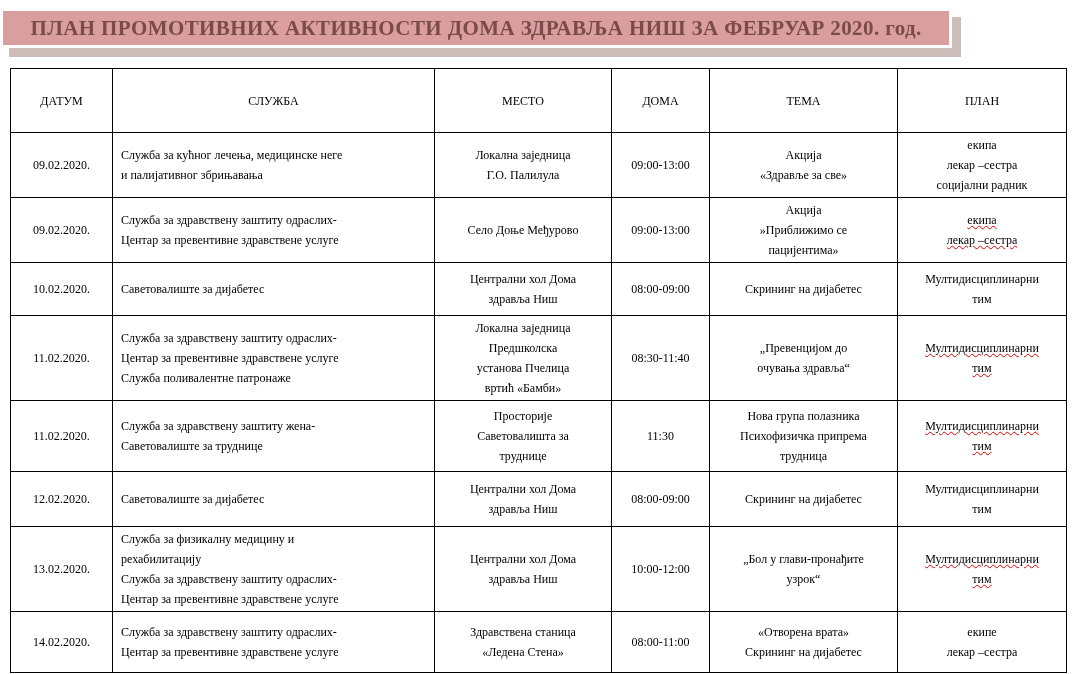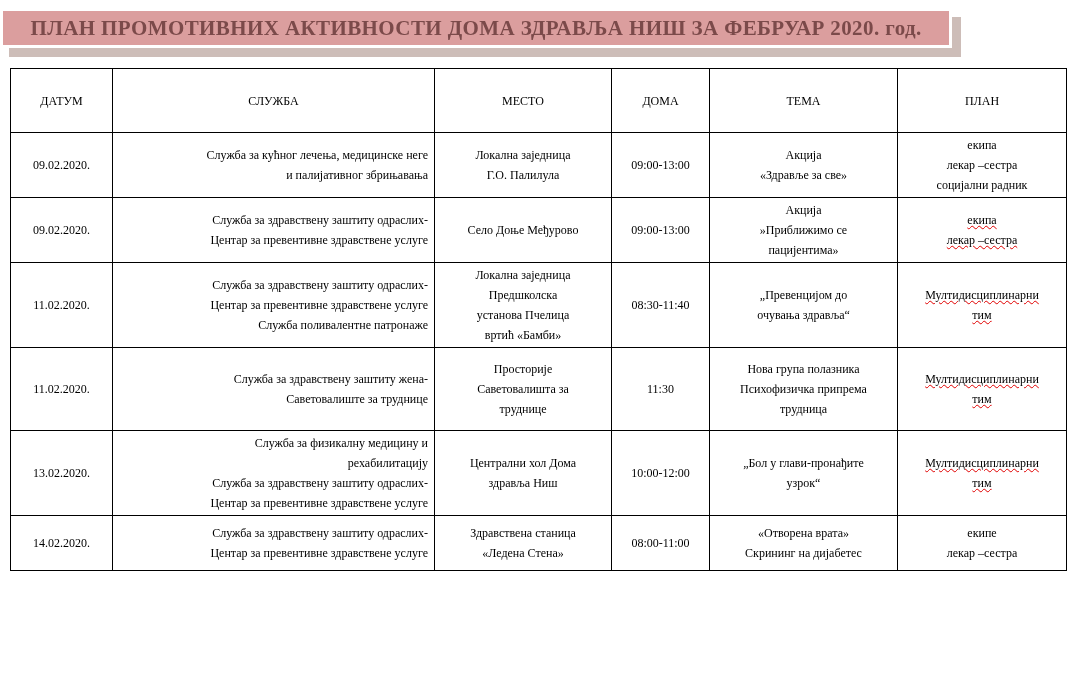--- a/index.html
+++ b/index.html
@@ -50,21 +50,21 @@
   }
   table.plan td,table.plan th{
     border:1px solid var(--table-border);
     padding:2px 6px;
     vertical-align:middle;
     text-align:center;
     white-space:pre-line;
     font-weight:normal;
     overflow:hidden;
   }
-  table.plan td.sluzba{text-align:right;padding-left:8px;}
+  table.plan td.sluzba{text-align:left;padding-left:8px;}
   thead tr{height:64px;}
   tbody tr:nth-child(1){height:63px;}
   tbody tr:nth-child(2){height:64px;}
   tbody tr:nth-child(3){height:53px;}
   tbody tr:nth-child(4){height:83px;}
   tbody tr:nth-child(5){height:71px;}
   tbody tr:nth-child(6){height:55px;}
   tbody tr:nth-child(7){height:85px;}
   tbody tr:nth-child(8){height:61px;}
   .misspelled{
@@ -122,20 +122,30 @@
 Центар за превентивне здравствене услуге</td>
       <td>Село Доње Међурово</td>
       <td>09:00-13:00</td>
       <td>Акција
 »Приближимо се
 пацијентима»</td>
       <td class="misspelled">екипа
 лекар –сестра</td>
     </tr>
     <tr>
+      <td>10.02.2020.</td>
+      <td class="sluzba">Саветовалиште за дијабетес</td>
+      <td>Централни хол Дома
+здравља Ниш</td>
+      <td>08:00-09:00</td>
+      <td>Скрининг на дијабетес</td>
+      <td>Мултидисциплинарни
+тим</td>
+    </tr>
+    <tr>
       <td>11.02.2020.</td>
       <td class="sluzba">Служба за здравствену заштиту одраслих-
 Центар за превентивне здравствене услуге
 Служба поливалентне патронаже</td>
       <td>Локална заједница
 Предшколска
 установа Пчелица
 вртић «Бамби»</td>
       <td>08:30-11:40</td>
       <td>„Превенцијом до
@@ -151,20 +161,30 @@
 Саветовалишта за
 труднице</td>
       <td>11:30</td>
       <td>Нова група полазника
 Психофизичка припрема
 трудница</td>
       <td class="misspelled">Мултидисциплинарни
 тим</td>
     </tr>
     <tr>
+      <td>12.02.2020.</td>
+      <td class="sluzba">Саветовалиште за дијабетес</td>
+      <td>Централни хол Дома
+здравља Ниш</td>
+      <td>08:00-09:00</td>
+      <td>Скрининг на дијабетес</td>
+      <td>Мултидисциплинарни
+тим</td>
+    </tr>
+    <tr>
       <td>13.02.2020.</td>
       <td class="sluzba">Служба за физикалну медицину и
 рехабилитацију
 Служба за здравствену заштиту одраслих-
 Центар за превентивне здравствене услуге</td>
       <td>Централни хол Дома
 здравља Ниш</td>
       <td>10:00-12:00</td>
       <td>„Бол у глави-пронађите
 узрок“</td>

